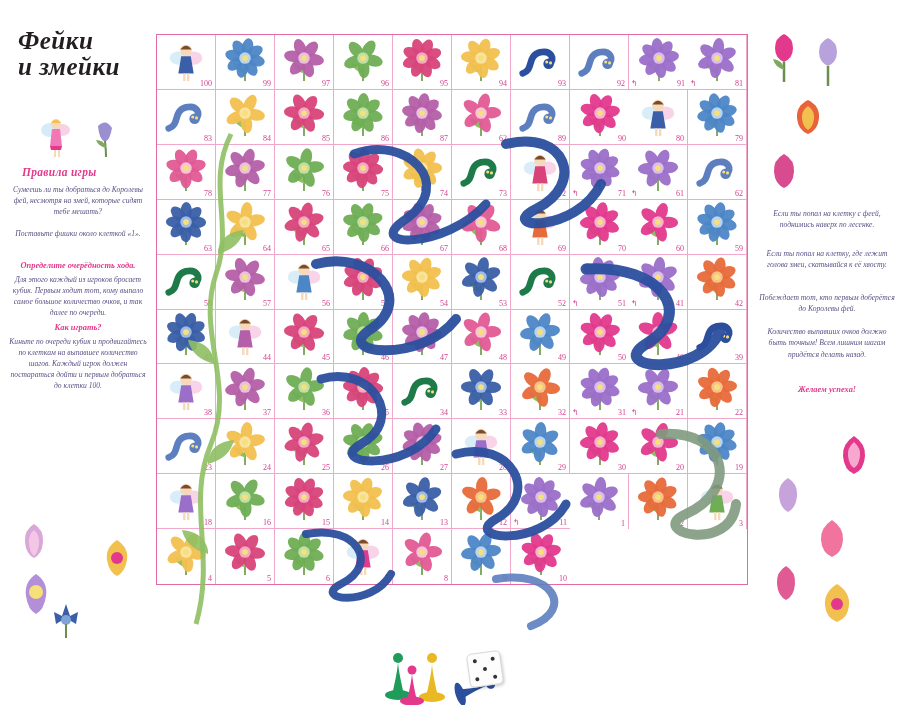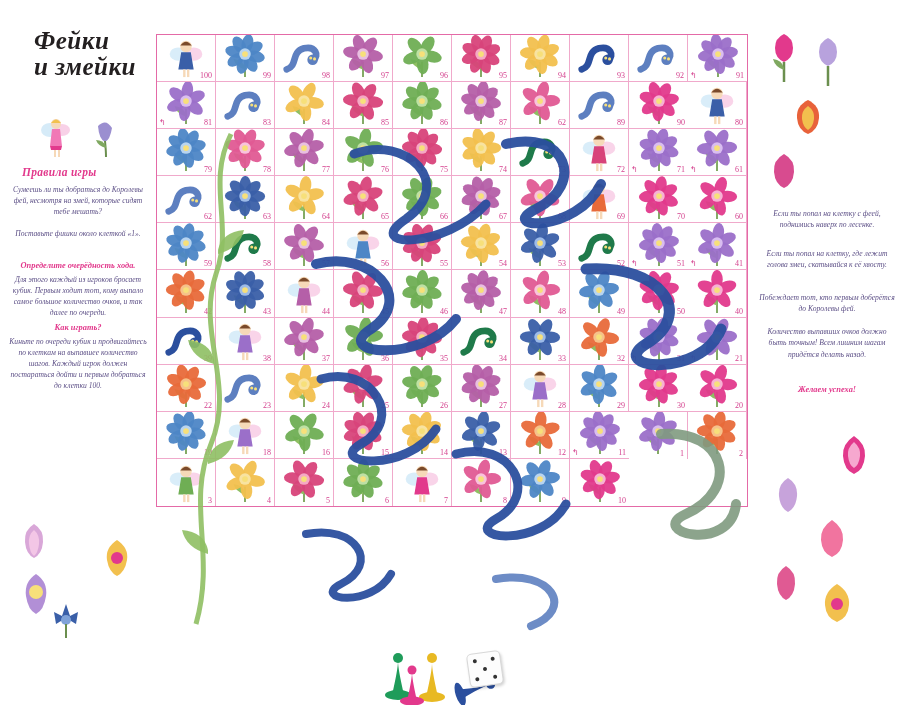--- a/index.html
+++ b/index.html
@@ -10,21 +10,21 @@
     font-family: "Liberation Serif", serif;
     overflow: hidden;
     position: relative;
   }
 
   
   #left-panel {
     position: absolute; left: 0; top: 0; width: 150px; height: 720px;
   }
   #game-title {
-    position: absolute; left: 34px; top: 28px; width: 128px;
+    position: absolute; left: 18px; top: 28px; width: 128px;
     font-family: "Liberation Serif", serif;
     font-size: 25px; font-style: italic; font-weight: bold;
     color: #231f20; line-height: 1.05;
     letter-spacing: 0.5px;
   }
   #game-title .l2 { display:block; }
   #title-deco {
     position: absolute; left: 28px; top: 110px; width: 100px; height: 50px;
   }
   #rules-heading {
@@ -55,21 +55,21 @@
   }
   #rtext-0 { top: 208px; }
   #rtext-1 { top: 248px; }
   #rtext-2 { top: 292px; }
   #rtext-3 { top: 326px; }
   #rtext-4 { top: 384px; font-style: italic; color:#e2398c; font-weight:bold; font-size:8.4px;}
 
   
   #board {
     position: absolute; left: 156px; top: 34px;
-    width: 592px; height: 473px;
+    width: 592px; height: 551px;
     border: 1px solid #e46aa7;
     background: #ffffff;
     display: grid;
     grid-template-columns: repeat(10, 1fr);
     grid-template-rows: repeat(10, 1fr);
   }
   .cell {
     position: relative;
     border-right: 1px solid #f0a9cb;
     border-bottom: 1px solid #f0a9cb;
@@ -269,29 +269,20 @@
           <ellipse cx="24" cy="11" rx="6" ry="10" fill="#4d86c6" transform="rotate(238 24 22)" opacity="0.95"></ellipse>
           <ellipse cx="24" cy="11" rx="6" ry="10" fill="#4d86c6" transform="rotate(283 24 22)" opacity="0.95"></ellipse>
           <ellipse cx="24" cy="11" rx="6" ry="10" fill="#4d86c6" transform="rotate(328 24 22)" opacity="0.95"></ellipse>
           <circle cx="24" cy="22" r="6" fill="#b7d4f0"></circle>
           <circle cx="24" cy="22" r="3" fill="#f7e07a"></circle>
         </svg></div>
       <span class="cell-num">99</span>
     </div>
     <div class="cell">
       <div class="cell-art"><svg viewBox="0 0 48 48" width="46" height="46">
-          <path d="M6 38 C 18 34, 10 20, 24 16 C 36 13, 40 24, 34 28" fill="none" stroke="#5d7fc0" stroke-width="7" stroke-linecap="round"></path>
-          <circle cx="33" cy="28" r="5.5" fill="#5d7fc0"></circle>
-          <circle cx="31" cy="26" r="1.6" fill="#f7e07a"></circle>
-          <circle cx="35" cy="27" r="1.6" fill="#f7e07a"></circle>
-        </svg></div>
-      <span class="cell-num">98</span>
-    </div>
-    <div class="cell">
-      <div class="cell-art"><svg viewBox="0 0 48 48" width="46" height="46">
           <path d="M24 30 v16" stroke="#7fa860" stroke-width="2" fill="none"></path>
           <path d="M24 38 q-10-3 -12-11 q10 1 12 9z" fill="#8fbf63"></path>
           <ellipse cx="24" cy="11" rx="6" ry="10" fill="#b55fa8" transform="rotate(39 24 22)" opacity="0.95"></ellipse>
           <ellipse cx="24" cy="11" rx="6" ry="10" fill="#b55fa8" transform="rotate(99 24 22)" opacity="0.95"></ellipse>
           <ellipse cx="24" cy="11" rx="6" ry="10" fill="#b55fa8" transform="rotate(159 24 22)" opacity="0.95"></ellipse>
           <ellipse cx="24" cy="11" rx="6" ry="10" fill="#b55fa8" transform="rotate(219 24 22)" opacity="0.95"></ellipse>
           <ellipse cx="24" cy="11" rx="6" ry="10" fill="#b55fa8" transform="rotate(279 24 22)" opacity="0.95"></ellipse>
           <ellipse cx="24" cy="11" rx="6" ry="10" fill="#b55fa8" transform="rotate(339 24 22)" opacity="0.95"></ellipse>
           <circle cx="24" cy="22" r="6" fill="#e8bfe0"></circle>
           <circle cx="24" cy="22" r="3" fill="#f7e07a"></circle>

